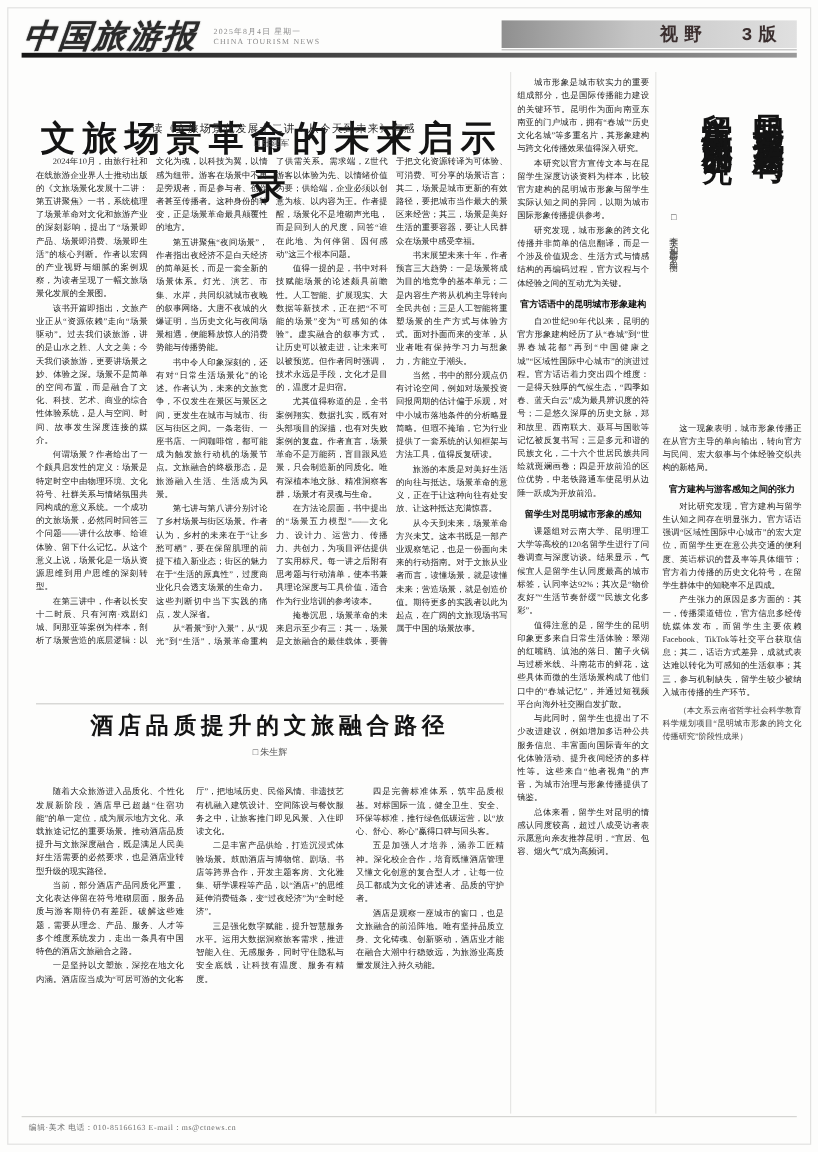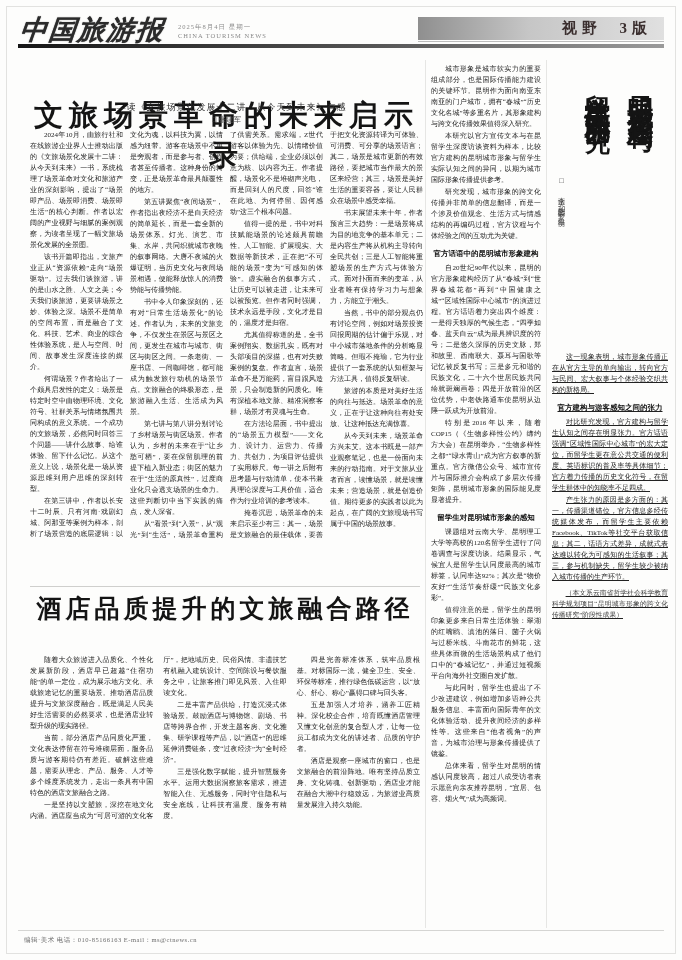--- a/index.html
+++ b/index.html
@@ -7,21 +7,21 @@
   body { font-family:"Liberation Serif","DejaVu Serif",serif; color:#1f1f1f; }
   .page { position:relative; width:682px; height:960px; background:#fdfdfc; overflow:hidden; }
   .frame { position:absolute; inset:6px; border:1px solid #e2e2e0; pointer-events:none; }
 
   
   .masthead { position:absolute; left:20px; top:12px; font-size:27px; font-weight:bold; font-style:italic;
               letter-spacing:2px; color:#2b2b2b; transform:skewX(-6deg); text-shadow:0 0 1px #555; }
   .dateblock { position:absolute; left:178px; top:22px; font-size:6.5px; color:#8a8a8a; line-height:9px; letter-spacing:1px; }
   .banner { position:absolute; left:418px; top:17px; width:246px; height:23px;
             background:linear-gradient(to right,#8f8f8f,#c6c6c6 45%,#e0e0e0);
-            display:flex; align-items:center; justify-content:flex-end; padding-right:12px; }
+            display:flex; align-items:center; justify-content:flex-end; padding-right:12px;font-family:Liberation Mono, monospace; }
   .banner .label { font-size:15px; font-weight:bold; color:#3a2e2e; letter-spacing:5px; }
   .mainrule { position:absolute; left:18px; top:44px; width:646px; height:4px;
               background:linear-gradient(to right,#161616,#555 55%,#9a9a9a); }
   .subrule { position:absolute; left:418px; top:41px; width:246px; height:1px; background:#bbb; }
 
   
   .bodytext { font-size:7px; line-height:11px; text-align:justify; color:#222; overflow:hidden; }
   .bodytext p.para { margin:0 0 1px 0; text-indent:2em; }
   .bodytext h3.subhead { font-size:7.5px; font-weight:bold; text-align:center; margin:6px 0 4px 0; color:#111; }
   .bodytext p.note { margin-top:4px; text-indent:2em; color:#3c3c3c; font-size:6.8px; }
@@ -31,35 +31,35 @@
               font-size:29px; font-weight:bold; letter-spacing:6px; color:#141414;margin-top:34px; }
   .a1-subtitle { position:absolute; left:30px; top:101px; width:393px; text-align:center;
                  font-size:9px; color:#2a2a2a; letter-spacing:1px; }
   .a1-author { position:absolute; left:30px; top:115px; width:393px; text-align:center; font-size:7.5px; color:#555; }
   .a1-body { position:absolute; left:30px; top:130px; width:393px; height:453px;
              column-count:4; column-gap:7px; }
 
   
   .divider { position:absolute; left:30px; top:586px; width:390px; height:1px; background:#cfcfcd; }
   .a2-title { position:absolute; left:30px; top:592px; width:390px; text-align:center;
-              font-size:25px; font-weight:bold; letter-spacing:4px; color:#141414; }
+              font-size:19px; font-weight:bold; letter-spacing:4px; color:#141414; }
   .a2-author { position:absolute; left:30px; top:622px; width:390px; text-align:center; font-size:7.5px; color:#555; }
   .a2-body { position:absolute; left:30px; top:655px; width:390px; height:292px;
              column-count:3; column-gap:10px; }
 
   
   .vrule1 { position:absolute; left:425px; top:60px; width:1px; height:868px; background:#e6e6e4; }
   .vrule2 { position:absolute; left:546px; top:60px; width:1px; height:868px; background:#e6e6e4; }
   .a3-colA { position:absolute; left:431px; top:64px; width:110px; height:864px; }
   .a3-title { position:absolute; right:16px; top:74px; height:266px; writing-mode:vertical-rl;
               font-weight:bold; font-size:26px; letter-spacing:4px; color:#141414; }
   .a3-title .tline { margin:0 8px; }
   .a3-authors { position:absolute; left:556px; top:176px; height:120px; writing-mode:vertical-rl;
                 font-size:7.5px; letter-spacing:2px; color:#444; }
-  .a3-colB { position:absolute; left:552px; top:352px; width:116px; height:576px;text-decoration:underline; }
+  .a3-colB { position:absolute; left:552px; top:352px; width:116px; height:576px; }
 
   
   .footrule { position:absolute; left:18px; top:930px; width:646px; height:1px; background:#d5d5d3; }
   .footer { position:absolute; left:24px; top:936px; font-size:6.5px; color:#6d6d6d; letter-spacing:0.5px; }
 </style>
 </head>
 <body>
 
 <div class="page">
   <div class="frame"></div>
@@ -72,60 +72,60 @@
   <div class="banner">
     <span class="label"><span>视野</span>&nbsp;&nbsp;<span>3版</span></span>
   </div>
   <div class="subrule"></div>
   <div class="mainrule"></div>
 
   <h1 class="a1-title">文旅场景革命的未来启示录</h1>
   <div class="a1-subtitle">——读《文旅场景化发展十二讲：从今天到未来》有感</div>
   <div class="a1-author">□ 张建军</div>
   <div class="a1-body bodytext">
-      <p class="para">2024年10月，由旅行社和在线旅游企业界人士推动出版的《文旅场景化发展十二讲：从今天到未来》一书，系统梳理了场景革命对文化和旅游产业的深刻影响，提出了“场景即产品、场景即消费、场景即生活”的核心判断。作者以宏阔的产业视野与细腻的案例观察，为读者呈现了一幅文旅场景化发展的全景图。</p>
+      <p class="para">2024年10月，由旅行社和在线旅游企业界人士推动出版的《文旅场景化发展十二讲：第五讲聚焦》一书，系统梳理了场景革命对文化和旅游产业的深刻影响，提出了“场景即产品、场景即消费、场景即生活”的核心判断。作者以宏阔的产业视野与细腻的案例观察，为读者呈现了一幅文旅场景化发展的全景图。</p>
       <p class="para">该书开篇即指出，文旅产业正从“资源依赖”走向“场景驱动”。过去我们谈旅游，讲的是山水之胜、人文之美；今天我们谈旅游，更要讲场景之妙、体验之深。场景不是简单的空间布置，而是融合了文化、科技、艺术、商业的综合性体验系统，是人与空间、时间、故事发生深度连接的媒介。</p>
       <p class="para">何谓场景？作者给出了一个颇具启发性的定义：场景是特定时空中由物理环境、文化符号、社群关系与情绪氛围共同构成的意义系统。一个成功的文旅场景，必然同时回答三个问题——讲什么故事、给谁体验、留下什么记忆。从这个意义上说，场景化是一场从资源思维到用户思维的深刻转型。</p>
       <p class="para">在第三讲中，作者以长安十二时辰、只有河南·戏剧幻城、阿那亚等案例为样本，剖析了场景营造的底层逻辑：以文化为魂，以科技为翼，以情感为纽带。游客在场景中不再是旁观者，而是参与者、创作者甚至传播者。这种身份的转变，正是场景革命最具颠覆性的地方。</p>
       <p class="para">第五讲聚焦“夜间场景”，作者指出夜经济不是白天经济的简单延长，而是一套全新的场景体系。灯光、演艺、市集、水岸，共同织就城市夜晚的叙事网络。大唐不夜城的火爆证明，当历史文化与夜间场景相遇，便能释放惊人的消费势能与传播势能。</p>
       <p class="para">书中令人印象深刻的，还有对“日常生活场景化”的论述。作者认为，未来的文旅竞争，不仅发生在景区与景区之间，更发生在城市与城市、街区与街区之间。一条老街、一座书店、一间咖啡馆，都可能成为触发旅行动机的场景节点。文旅融合的终极形态，是旅游融入生活、生活成为风景。</p>
       <p class="para">第七讲与第八讲分别讨论了乡村场景与街区场景。作者认为，乡村的未来在于“让乡愁可栖”，要在保留肌理的前提下植入新业态；街区的魅力在于“生活的原真性”，过度商业化只会透支场景的生命力。这些判断切中当下实践的痛点，发人深省。</p>
       <p class="para">从“看景”到“入景”，从“观光”到“生活”，场景革命重构了供需关系。需求端，Z世代游客以体验为先、以情绪价值为要；供给端，企业必须以创意为核、以内容为王。作者提醒，场景化不是堆砌声光电，而是回到人的尺度，回答“谁在此地、为何停留、因何感动”这三个根本问题。</p>
       <p class="para">值得一提的是，书中对科技赋能场景的论述颇具前瞻性。人工智能、扩展现实、大数据等新技术，正在把“不可能的场景”变为“可感知的体验”。虚实融合的叙事方式，让历史可以被走进，让未来可以被预览。但作者同时强调，技术永远是手段，文化才是目的，温度才是归宿。</p>
       <p class="para">尤其值得称道的是，全书案例翔实、数据扎实，既有对头部项目的深描，也有对失败案例的复盘。作者直言，场景革命不是万能药，盲目跟风造景，只会制造新的同质化。唯有深植本地文脉、精准洞察客群，场景才有灵魂与生命。</p>
       <p class="para">在方法论层面，书中提出的“场景五力模型”——文化力、设计力、运营力、传播力、共创力，为项目评估提供了实用标尺。每一讲之后附有思考题与行动清单，使本书兼具理论深度与工具价值，适合作为行业培训的参考读本。</p>
       <p class="para">掩卷沉思，场景革命的未来启示至少有三：其一，场景是文旅融合的最佳载体，要善于把文化资源转译为可体验、可消费、可分享的场景语言；其二，场景是城市更新的有效路径，要把城市当作最大的景区来经营；其三，场景是美好生活的重要容器，要让人民群众在场景中感受幸福。</p>
       <p class="para">书末展望未来十年，作者预言三大趋势：一是场景将成为目的地竞争的基本单元；二是内容生产将从机构主导转向全民共创；三是人工智能将重塑场景的生产方式与体验方式。面对扑面而来的变革，从业者唯有保持学习力与想象力，方能立于潮头。</p>
       <p class="para">当然，书中的部分观点仍有讨论空间，例如对场景投资回报周期的估计偏于乐观，对中小城市落地条件的分析略显简略。但瑕不掩瑜，它为行业提供了一套系统的认知框架与方法工具，值得反复研读。</p>
       <p class="para">旅游的本质是对美好生活的向往与抵达。场景革命的意义，正在于让这种向往有处安放、让这种抵达充满惊喜。</p>
       <p class="para">从今天到未来，场景革命方兴未艾。这本书既是一部产业观察笔记，也是一份面向未来的行动指南。对于文旅从业者而言，读懂场景，就是读懂未来；营造场景，就是创造价值。期待更多的实践者以此为起点，在广阔的文旅现场书写属于中国的场景故事。</p>
     </div>
 
   <div class="divider"></div>
   <h2 class="a2-title">酒店品质提升的文旅融合路径</h2>
+  <div class="a2-author">□ 朱生辉</div>
   <div class="a2-body bodytext">
       <p class="para">随着大众旅游进入品质化、个性化发展新阶段，酒店早已超越“住宿功能”的单一定位，成为展示地方文化、承载旅途记忆的重要场景。推动酒店品质提升与文旅深度融合，既是满足人民美好生活需要的必然要求，也是酒店业转型升级的现实路径。</p>
       <p class="para">当前，部分酒店产品同质化严重，文化表达停留在符号堆砌层面，服务品质与游客期待仍有差距。破解这些难题，需要从理念、产品、服务、人才等多个维度系统发力，走出一条具有中国特色的酒店文旅融合之路。</p>
       <p class="para">一是坚持以文塑旅，深挖在地文化内涵。酒店应当成为“可居可游的文化客厅”，把地域历史、民俗风情、非遗技艺有机融入建筑设计、空间陈设与餐饮服务之中，让旅客推门即见风景、入住即读文化。</p>
       <p class="para">二是丰富产品供给，打造沉浸式体验场景。鼓励酒店与博物馆、剧场、书店等跨界合作，开发主题客房、文化雅集、研学课程等产品，以“酒店+”的思维延伸消费链条，变“过夜经济”为“全时经济”。</p>
       <p class="para">三是强化数字赋能，提升智慧服务水平。运用大数据洞察旅客需求，推进智能入住、无感服务，同时守住隐私与安全底线，让科技有温度、服务有精度。</p>
       <p class="para">四是完善标准体系，筑牢品质根基。对标国际一流，健全卫生、安全、环保等标准，推行绿色低碳运营，以“放心、舒心、称心”赢得口碑与回头客。</p>
       <p class="para">五是加强人才培养，涵养工匠精神。深化校企合作，培育既懂酒店管理又懂文化创意的复合型人才，让每一位员工都成为文化的讲述者、品质的守护者。</p>
       <p class="para">酒店是观察一座城市的窗口，也是文旅融合的前沿阵地。唯有坚持品质立身、文化铸魂、创新驱动，酒店业才能在融合大潮中行稳致远，为旅游业高质量发展注入持久动能。</p>
     </div>
 
   <div class="vrule1"></div>
   <div class="vrule2"></div>
   <div class="a3-colA bodytext">
       <p class="para">城市形象是城市软实力的重要组成部分，也是国际传播能力建设的关键环节。昆明作为面向南亚东南亚的门户城市，拥有“春城”“历史文化名城”等多重名片，其形象建构与跨文化传播效果值得深入研究。</p>
       <p class="para">本研究以官方宣传文本与在昆留学生深度访谈资料为样本，比较官方建构的昆明城市形象与留学生实际认知之间的异同，以期为城市国际形象传播提供参考。</p>
       <p class="para">研究发现，城市形象的跨文化传播并非简单的信息翻译，而是一个涉及价值观念、生活方式与情感结构的再编码过程，官方议程与个体经验之间的互动尤为关键。</p>
       <h3 class="subhead">官方话语中的昆明城市形象建构</h3>
       <p class="para">自20世纪90年代以来，昆明的官方形象建构经历了从“春城”到“世界春城花都”再到“中国健康之城”“区域性国际中心城市”的演进过程。官方话语着力突出四个维度：一是得天独厚的气候生态，“四季如春、蓝天白云”成为最具辨识度的符号；二是悠久深厚的历史文脉，郑和故里、西南联大、聂耳与国歌等记忆被反复书写；三是多元和谐的民族文化，二十六个世居民族共同绘就斑斓画卷；四是开放前沿的区位优势，中老铁路通车使昆明从边陲一跃成为开放前沿。</p>
-      <p class="para">特别是2016年以来，随着COP15（《生物多样性公约》缔约方大会）在昆明举办，“生物多样性之都”“绿水青山”成为官方叙事的新重点。官方微信公众号、城市宣传片与国际推介会构成了多层次传播矩阵，昆明城市形象的国际能见度显著提升。</p>
       <h3 class="subhead">留学生对昆明城市形象的感知</h3>
       <p class="para">课题组对云南大学、昆明理工大学等高校的120名留学生进行了问卷调查与深度访谈。结果显示，气候宜人是留学生认同度最高的城市标签，认同率达92%；其次是“物价友好”“生活节奏舒缓”“民族文化多彩”。</p>
       <p class="para">值得注意的是，留学生的昆明印象更多来自日常生活体验：翠湖的红嘴鸥、滇池的落日、菌子火锅与过桥米线、斗南花市的鲜花，这些具体而微的生活场景构成了他们口中的“春城记忆”，并通过短视频平台向海外社交圈自发扩散。</p>
       <p class="para">与此同时，留学生也提出了不少改进建议，例如增加多语种公共服务信息、丰富面向国际青年的文化体验活动、提升夜间经济的多样性等。这些来自“他者视角”的声音，为城市治理与形象传播提供了镜鉴。</p>
       <p class="para">总体来看，留学生对昆明的情感认同度较高，超过八成受访者表示愿意向亲友推荐昆明，“宜居、包容、烟火气”成为高频词。</p>
     </div>
   <div class="a3-title">
     <div class="tline">昆明城市形象建构与</div>
     <div class="tline">留学生认知对比研究</div>
   </div>

